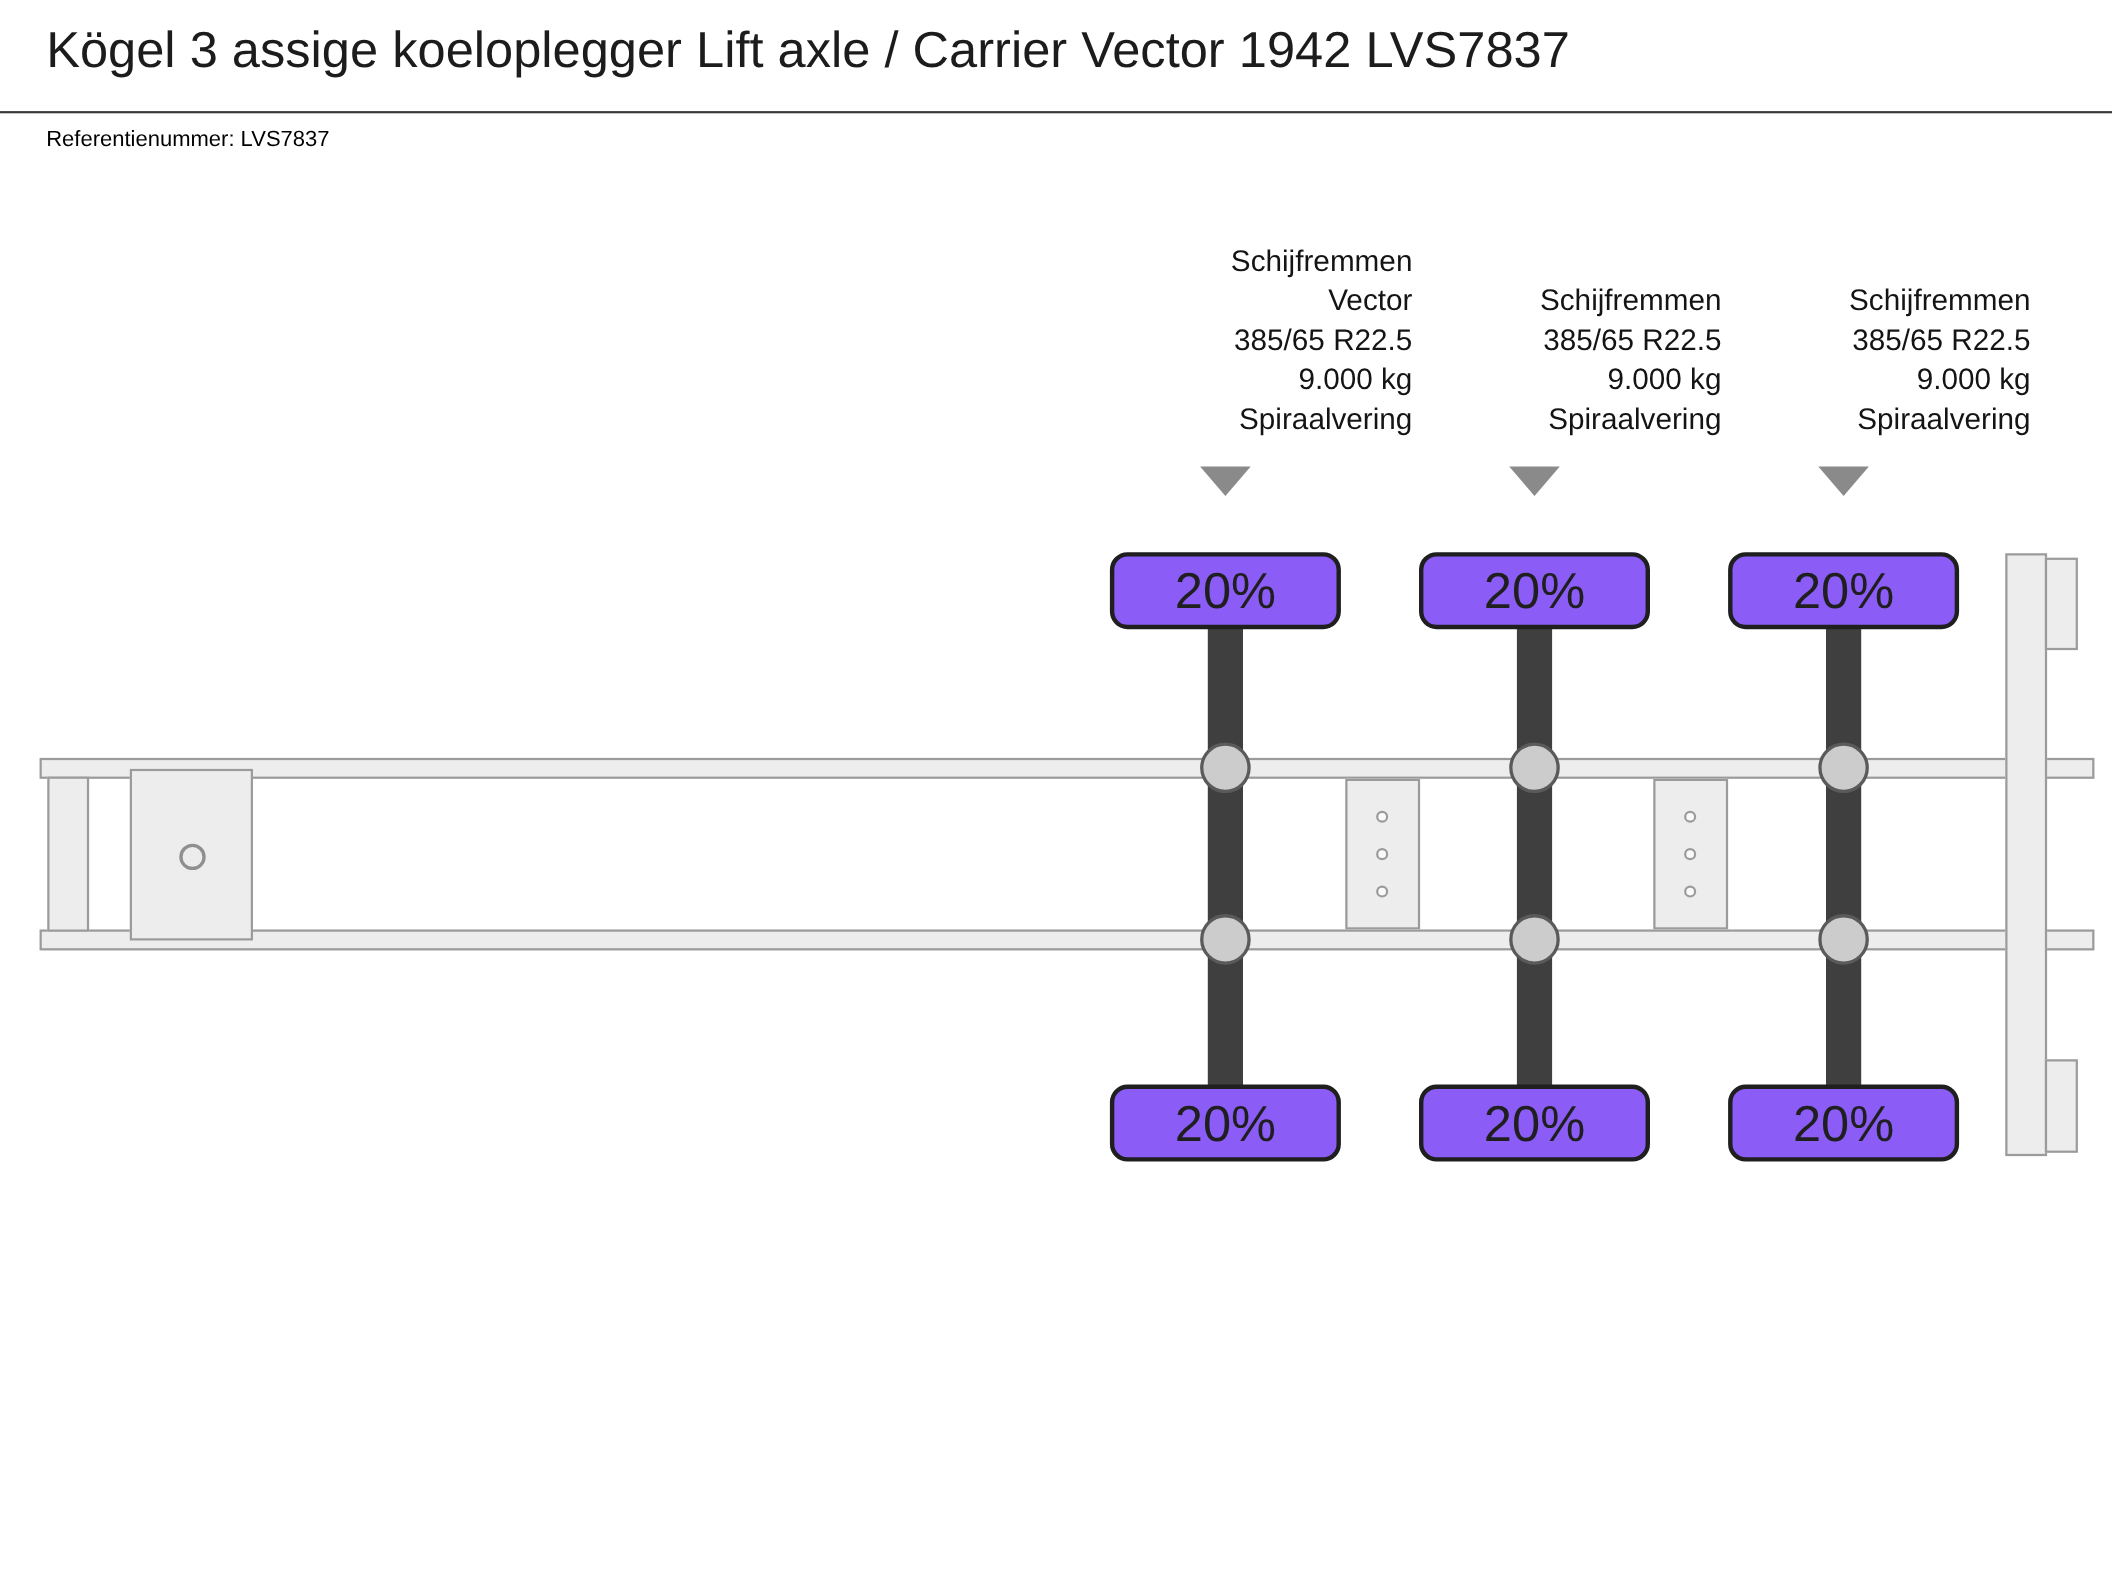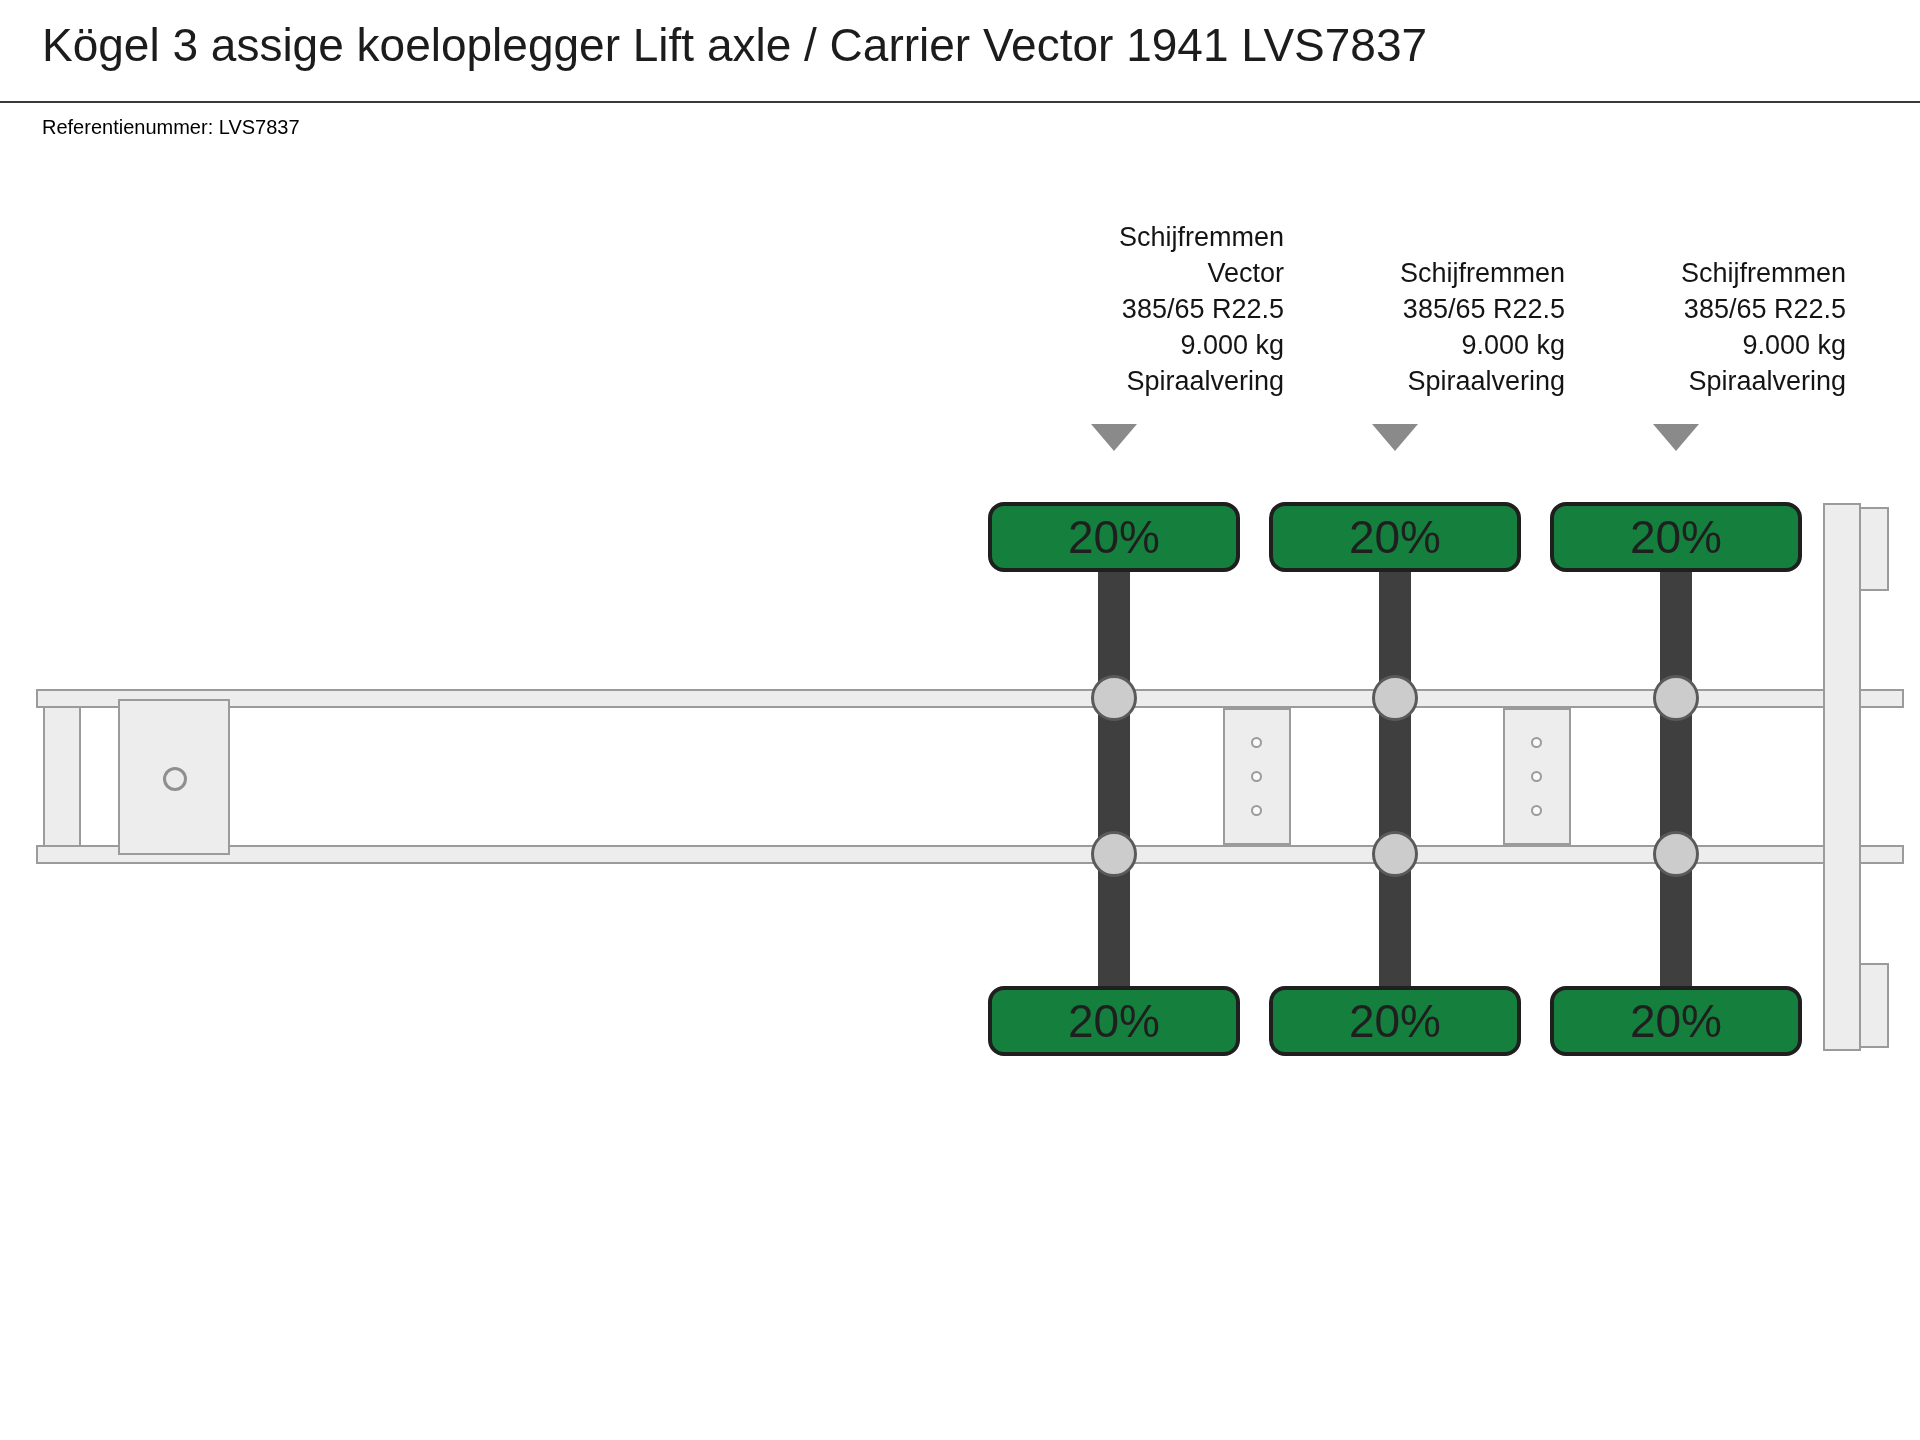--- a/index.html
+++ b/index.html
@@ -92,24 +92,24 @@
   .axle-shaft {
     position: absolute;
     width: 32px;
     transform: translateX(-50%);
     background: #3f3f3f;
     z-index: 3;
   }
   .wheel {
     position: absolute;
     box-sizing: border-box;
-    width: 252px;
+    width: 210px;
     height: 70px;
     transform: translateX(-50%);
-    background: #15803d;
+    background: #8b5cf6;
     border: 4px solid #1f1f1f;
     border-radius: 16px;
     z-index: 4;
     display: flex;
     align-items: center;
     justify-content: center;
   }
   .wheel-label {
     font-size: 46px;
     color: #1f1f1f;
@@ -124,21 +124,21 @@
     background: #cccccc;
     border: 3px solid #5a5a5a;
     z-index: 5;
   }
 </style>
 </head>
 <body>
 
 <div class="page">
 
-  <div class="title">Kögel 3 assige koeloplegger Lift axle / Carrier Vector 1941 LVS7837</div>
+  <div class="title">Kögel 3 assige koeloplegger Lift axle / Carrier Vector 1942 LVS7837</div>
   <div class="divider"></div>
   <div class="reference">Referentienummer: LVS7837</div>
 
   <div>
 
     <div class="axle-annotation" style="left:1114px; top:219px;">
       <div>Schijfremmen</div>
       <div>Vector</div>
       <div>385/65 R22.5</div>
       <div>9.000 kg</div>

